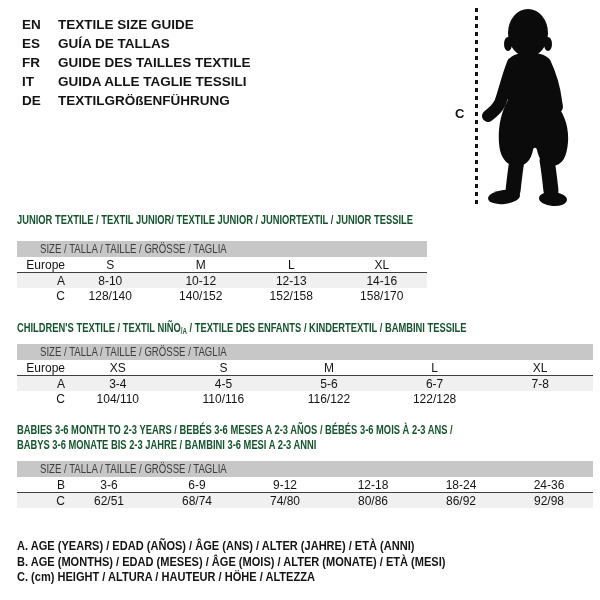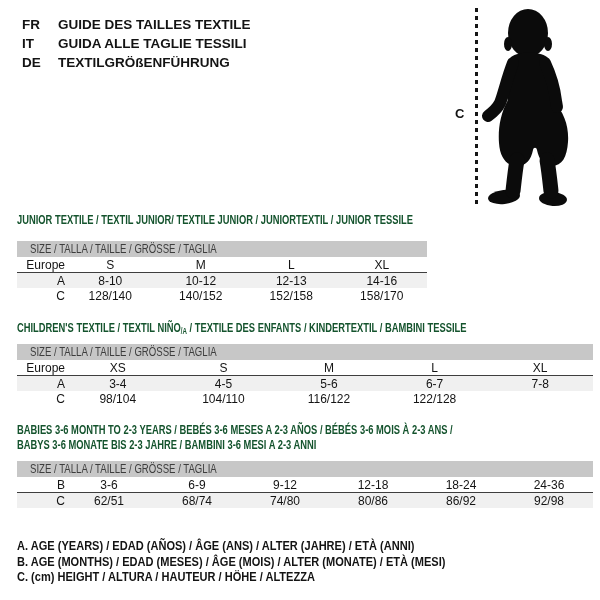--- a/index.html
+++ b/index.html
@@ -23,21 +23,21 @@
   .c-marker{position:absolute;left:455px;top:106px;font-weight:bold;font-size:13px;color:#131313;}
 
   
   .t-title{position:absolute;left:17px;font-weight:bold;font-size:13px;color:#14532d;line-height:15px;white-space:nowrap;}
   .condense{display:inline-block;transform:scaleX(0.72);transform-origin:0 50%;white-space:nowrap;}
   .condense-lite{display:inline-block;transform:scaleX(0.85);transform-origin:0 50%;white-space:nowrap;}
   .sub{font-size:8.5px;vertical-align:-2px;}
   .t-grid{position:absolute;left:17px;}
   .t-grid .bar{
     height:16px;line-height:16px;background:#c7c7c7;color:#3d3d3d;
-    font-size:12px;padding-left:13px;overflow:hidden;
+    font-size:12px;padding-left:23px;overflow:hidden;
   }
   .t-grid .bar span{display:inline-block;transform:scaleX(0.8);transform-origin:0 50%;white-space:nowrap;}
   .trow{display:grid;height:15px;align-items:center;font-size:12px;color:#141414;}
   .cols4{grid-template-columns:48px repeat(4,1fr);}
   .cols5{grid-template-columns:48px repeat(5,1fr);}
   .cols6{grid-template-columns:48px repeat(6,1fr);}
   .trow .lbl{padding-left:5px;text-align:right;}
   .trow .val{text-align:center;}
   .trow.first{border-bottom:1.5px solid #3e3e3e;}
   .trow.alt{background:#f0f0f0;}
@@ -45,20 +45,28 @@
   .w-wide{width:576px;}
 
   
   .footnotes{position:absolute;left:17px;top:538px;}
   .fn{height:15.5px;line-height:15.5px;font-weight:bold;font-size:13px;color:#131313;white-space:nowrap;}
 </style>
 </head>
 <body>
 
 <div class="langs">
+  <div class="lang-row">
+    <span class="lang-code">EN</span>
+    <span class="lang-label">TEXTILE SIZE GUIDE</span>
+  </div>
+  <div class="lang-row">
+    <span class="lang-code">ES</span>
+    <span class="lang-label">GUÍA DE TALLAS</span>
+  </div>
   <div class="lang-row">
     <span class="lang-code">FR</span>
     <span class="lang-label">GUIDE DES TAILLES TEXTILE</span>
   </div>
   <div class="lang-row">
     <span class="lang-code">IT</span>
     <span class="lang-label">GUIDA ALLE TAGLIE TESSILI</span>
   </div>
   <div class="lang-row">
     <span class="lang-code">DE</span>
@@ -134,22 +142,22 @@
   <div class="trow cols5 alt">
     <span class="lbl">A</span>
     <span class="val">3-4</span>
     <span class="val">4-5</span>
     <span class="val">5-6</span>
     <span class="val">6-7</span>
     <span class="val">7-8</span>
   </div>
   <div class="trow cols5">
     <span class="lbl">C</span>
-    <span class="val">98/104</span>
     <span class="val">104/110</span>
+    <span class="val">110/116</span>
     <span class="val">116/122</span>
     <span class="val">122/128</span>
   </div>
 </div>
 
 <div class="t-title" style="top:422px;">
   <div><span class="condense">BABIES 3-6 MONTH TO 2-3 YEARS / BEBÉS 3-6 MESES A 2-3 AÑOS / BÉBÉS 3-6 MOIS À 2-3 ANS /</span></div>
   <div><span class="condense">BABYS 3-6 MONATE BIS 2-3 JAHRE / BAMBINI 3-6 MESI A 2-3 ANNI</span></div>
 </div>
 <div class="t-grid w-wide" style="top:461px;">

